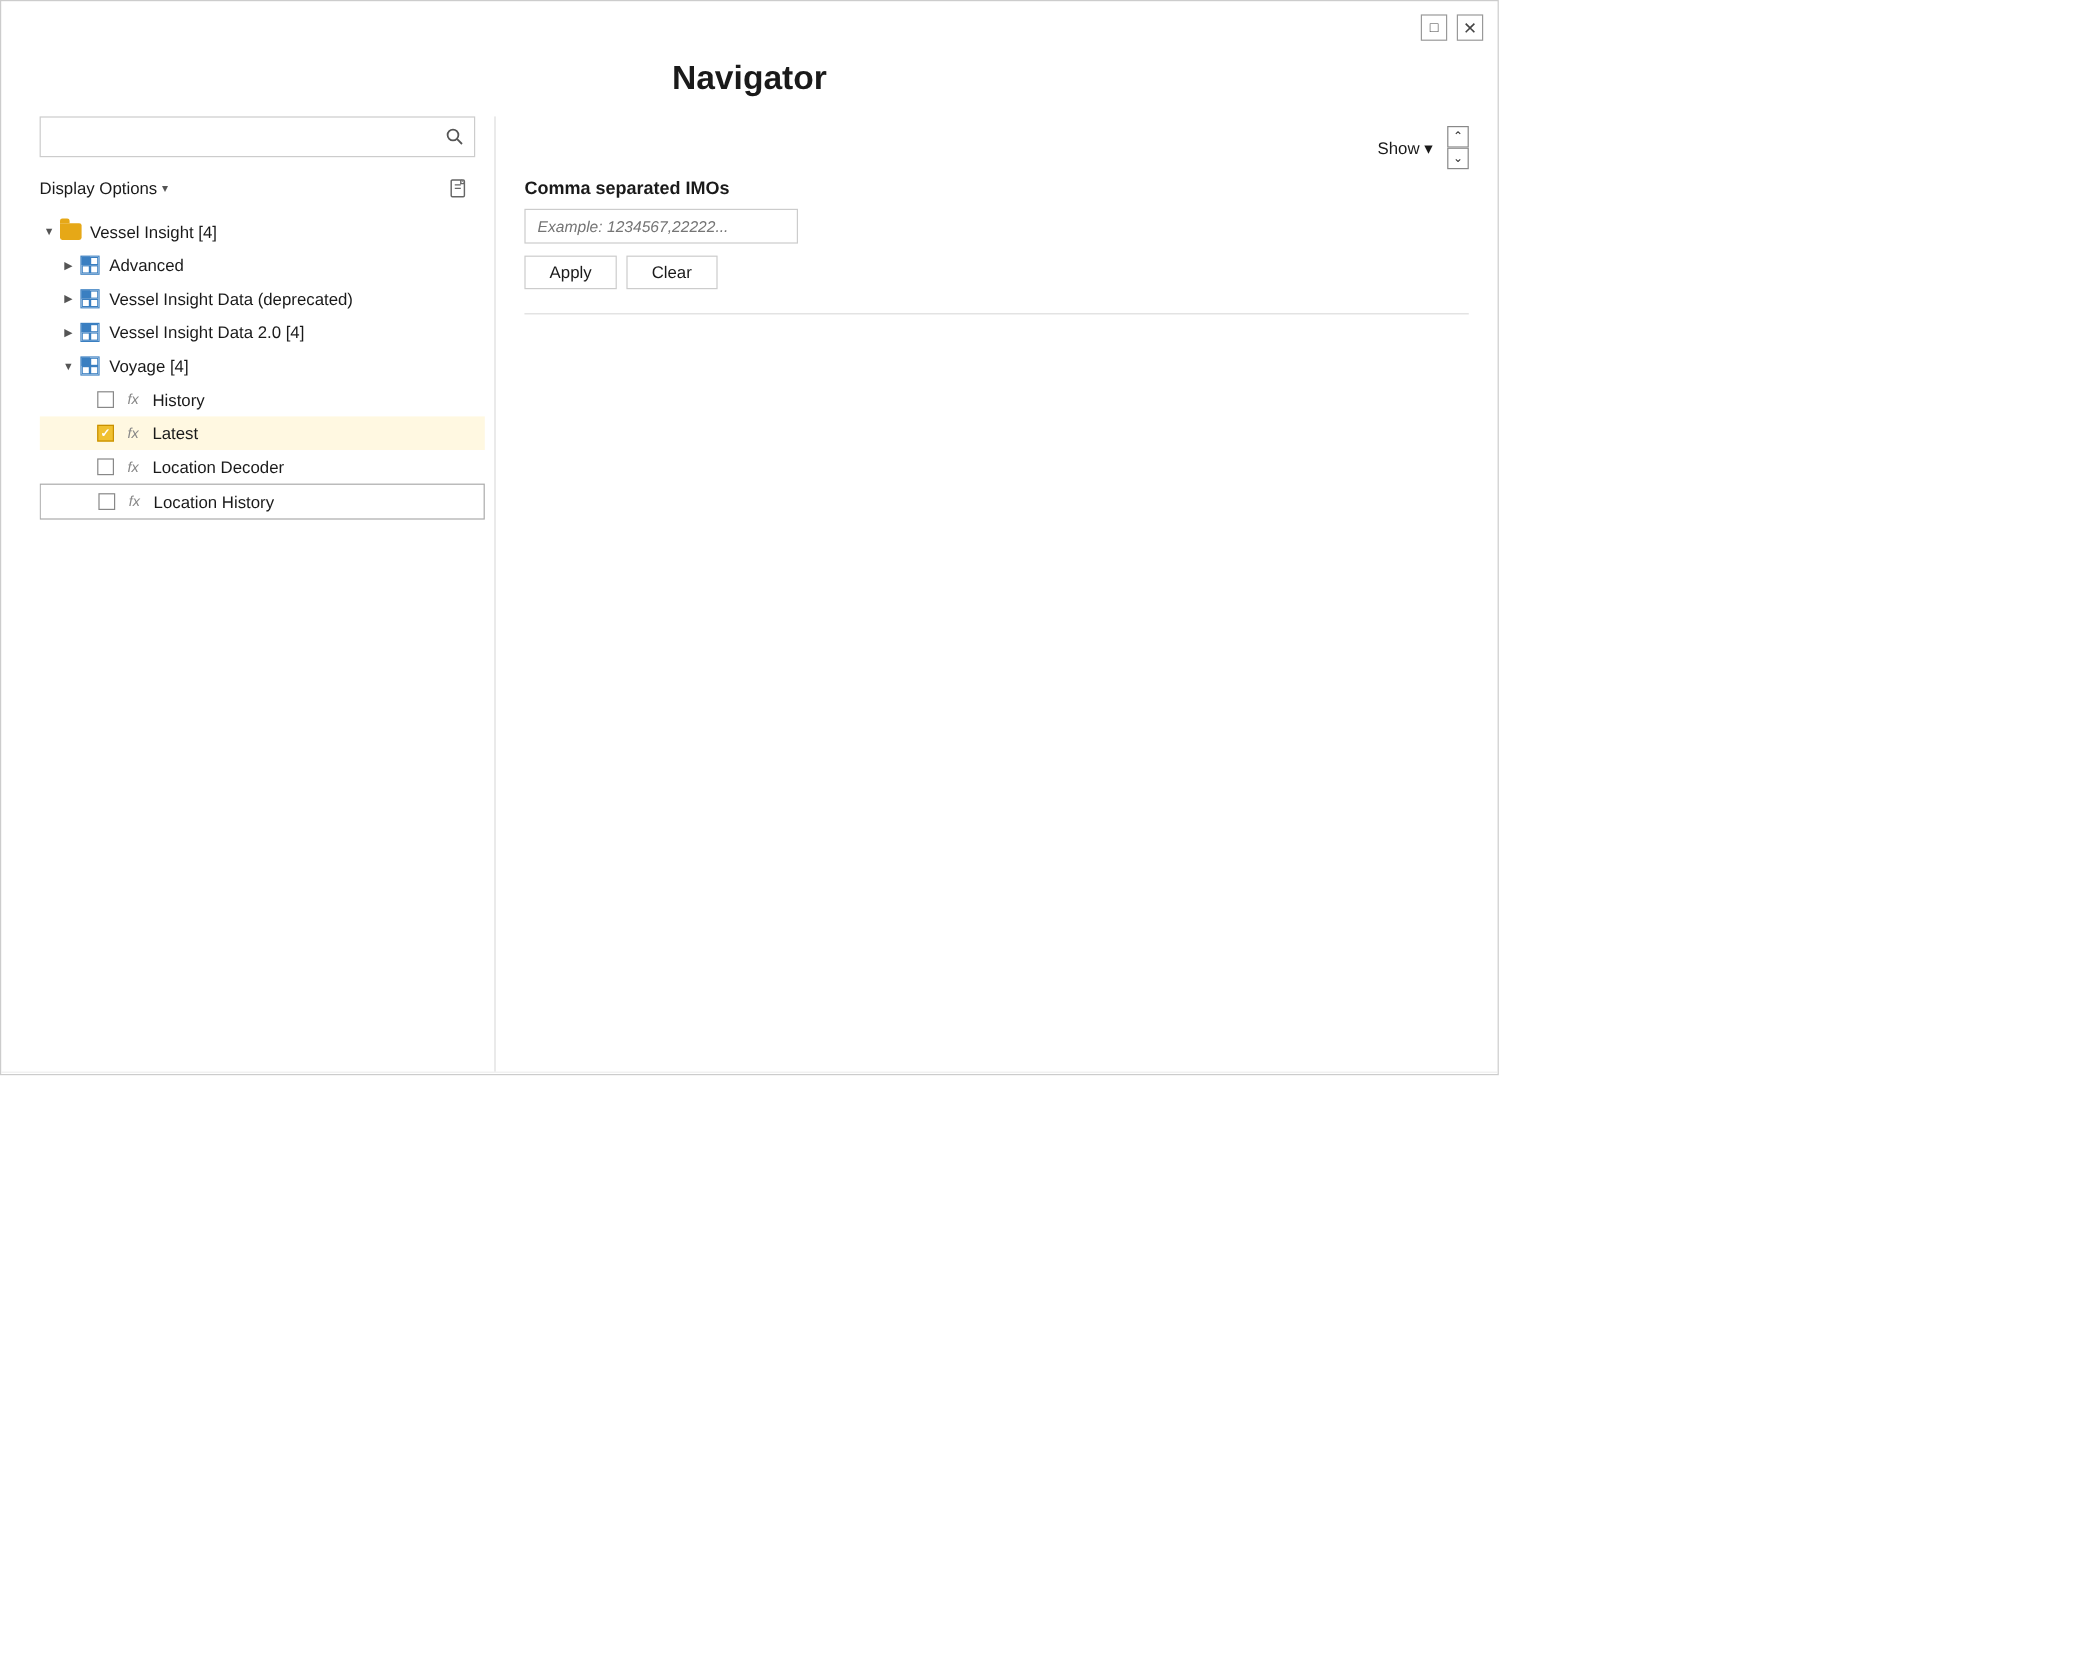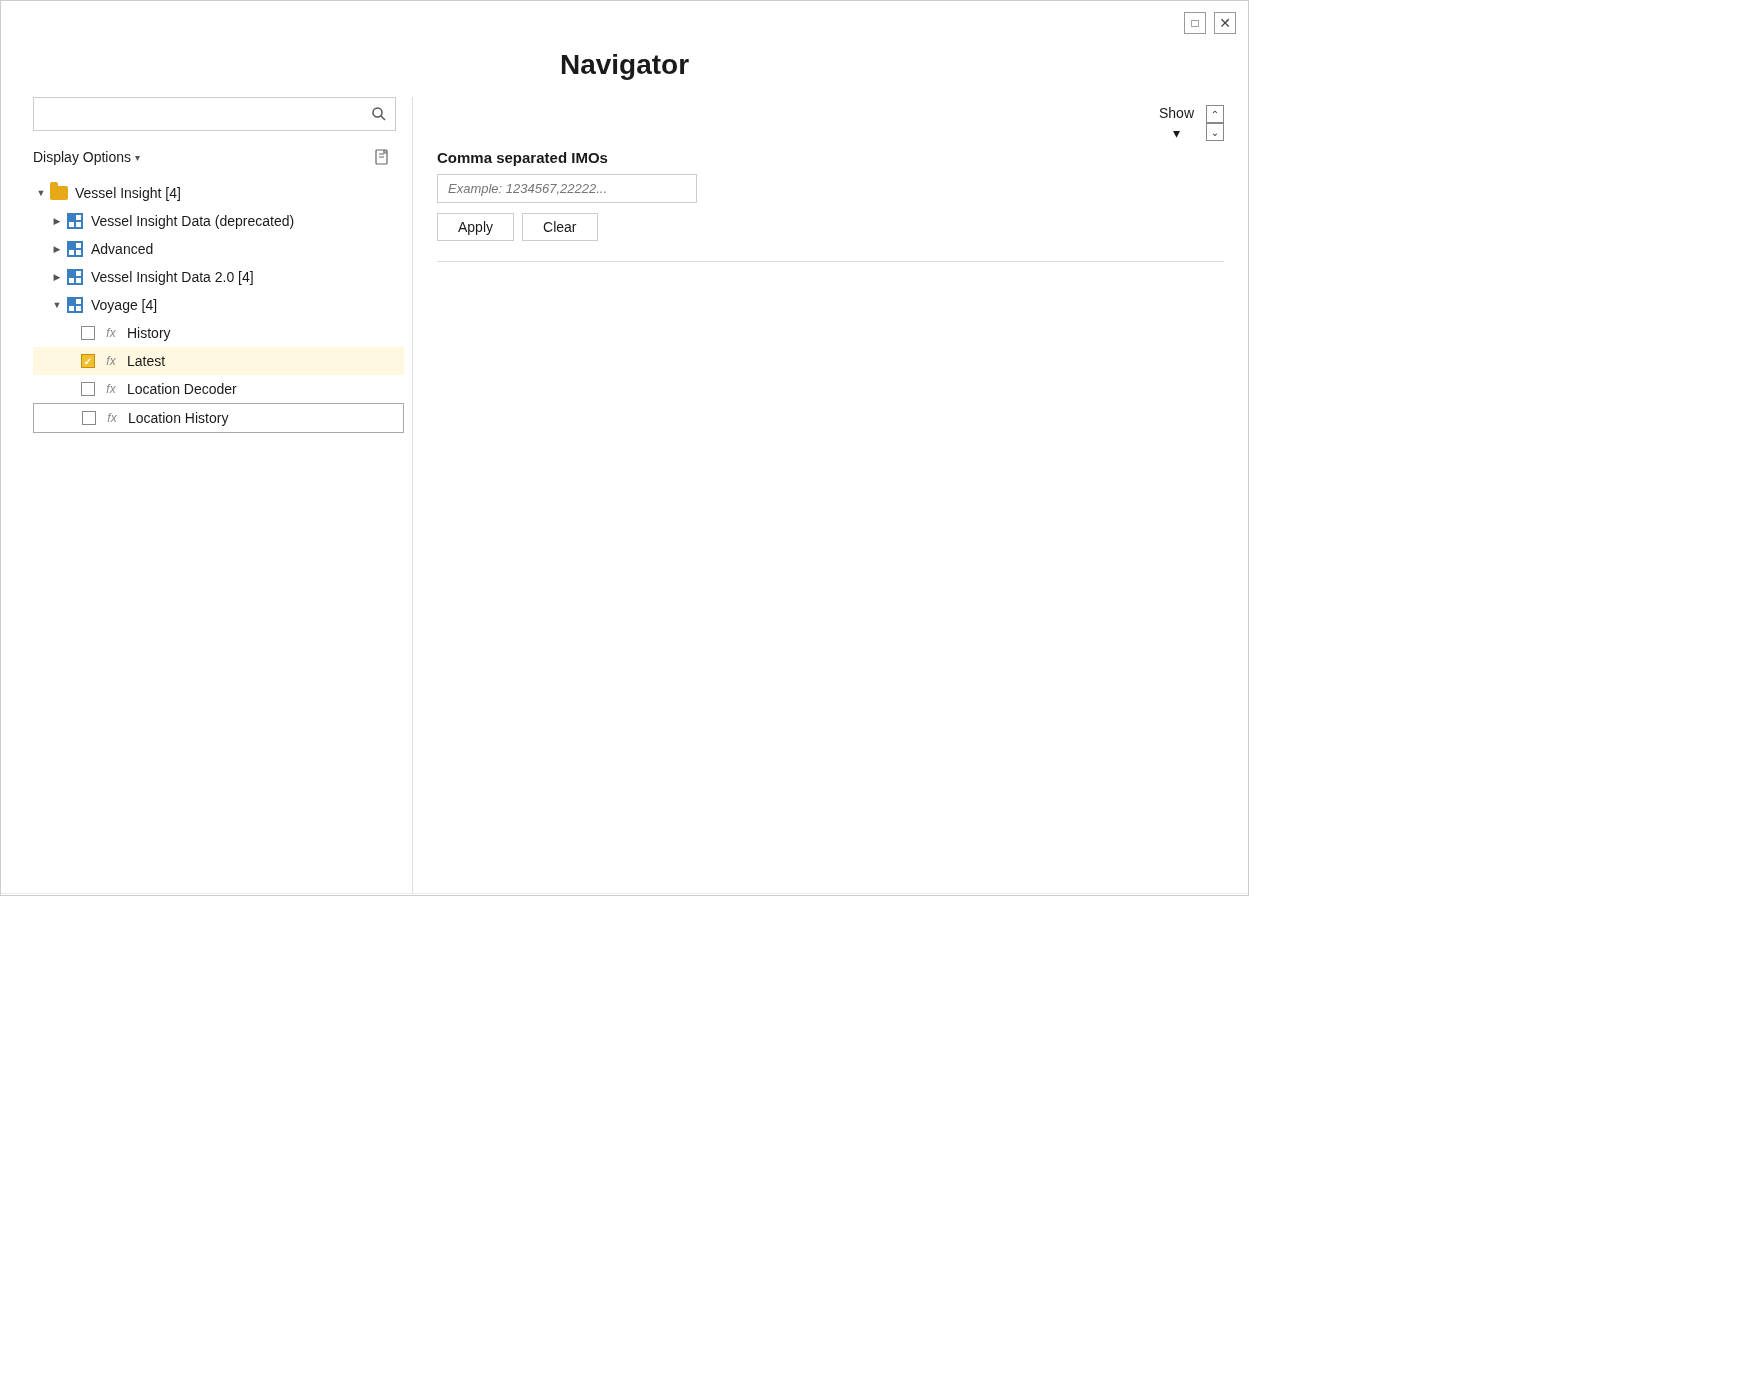--- a/index.html
+++ b/index.html
@@ -267,21 +267,20 @@
     }
     .show-btn {
       display: flex;
       align-items: center;
       gap: 4px;
       cursor: pointer;
       font-size: 14px;
       color: #1a1a1a;
       background: none;
       border: none;
-      flex-direction: column;
     }
 
     .scroll-arrows {
       display: flex;
       flex-direction: column;
       margin-left: 12px;
     }
     .scroll-arrow {
       width: 18px;
       height: 18px;
@@ -299,21 +298,21 @@
       flex: 1;
     }
 
     .section-title {
       font-size: 15px;
       font-weight: 600;
       margin-bottom: 8px;
     }
 
     .imo-input {
-      width: 260px;
+      width: 228px;
       padding: 6px 10px;
       border: 1px solid #ccc;
       outline: none;
       font-size: 13px;
       color: #999;
       font-style: italic;
       background: #fff;
     }
 
     .button-row {
@@ -421,34 +420,34 @@
       <div class="tree-item indent-1">
         <div class="expander closed"></div>
         <div class="tree-icon">
           <div class="table-icon">
             <div class="cell"></div>
               <div class="cell"></div>
             <div class="cell"></div>
               <div class="cell"></div>
           </div>
         </div>
-        <span class="tree-label">Vessel Insight Data (deprecated)</span>
+        <span class="tree-label">Advanced</span>
       </div>
 
       <div class="tree-item indent-1">
         <div class="expander closed"></div>
         <div class="tree-icon">
           <div class="table-icon">
             <div class="cell"></div>
               <div class="cell"></div>
             <div class="cell"></div>
               <div class="cell"></div>
           </div>
         </div>
-        <span class="tree-label">Advanced</span>
+        <span class="tree-label">Vessel Insight Data (deprecated)</span>
       </div>
 
       <div class="tree-item indent-1">
         <div class="expander closed"></div>
         <div class="tree-icon">
           <div class="table-icon">
             <div class="cell"></div>
               <div class="cell"></div>
             <div class="cell"></div>
               <div class="cell"></div>

